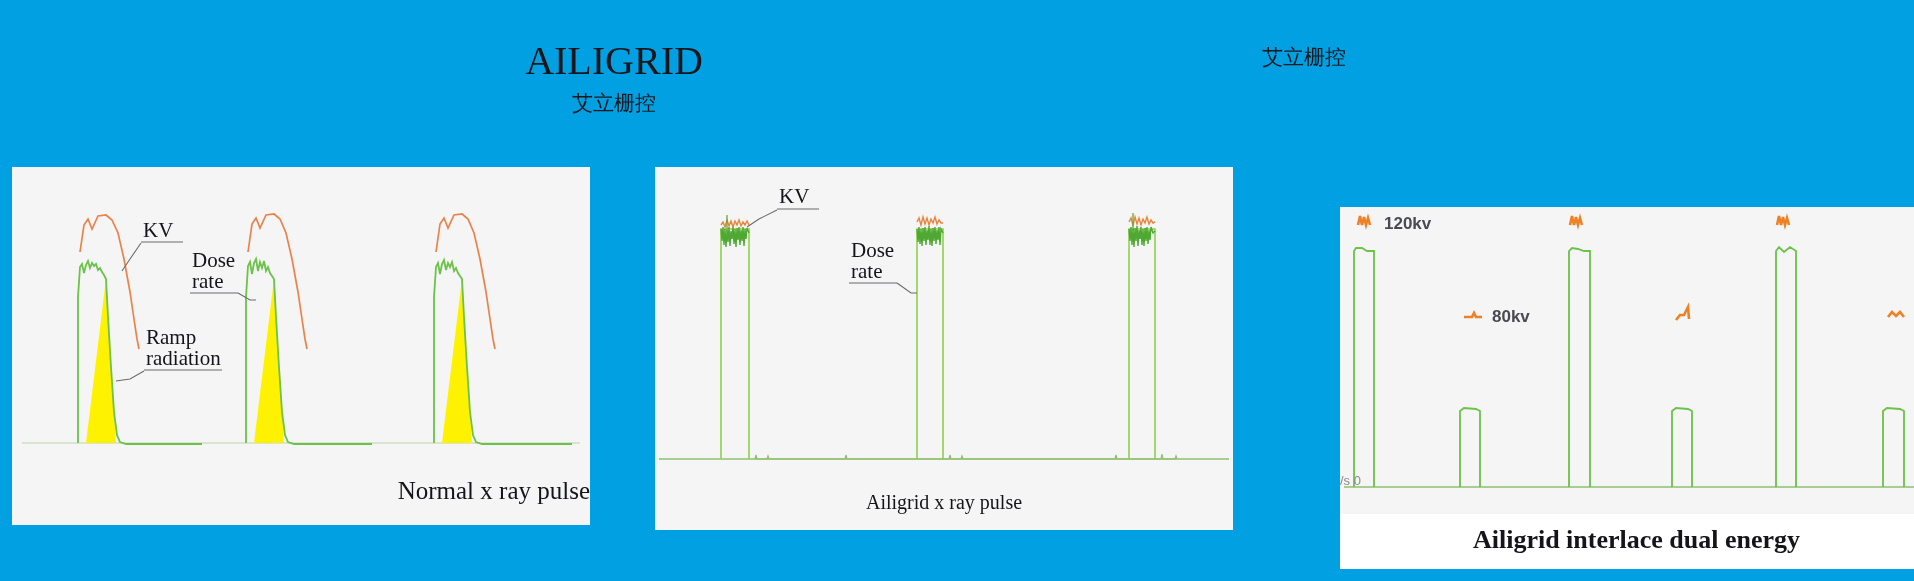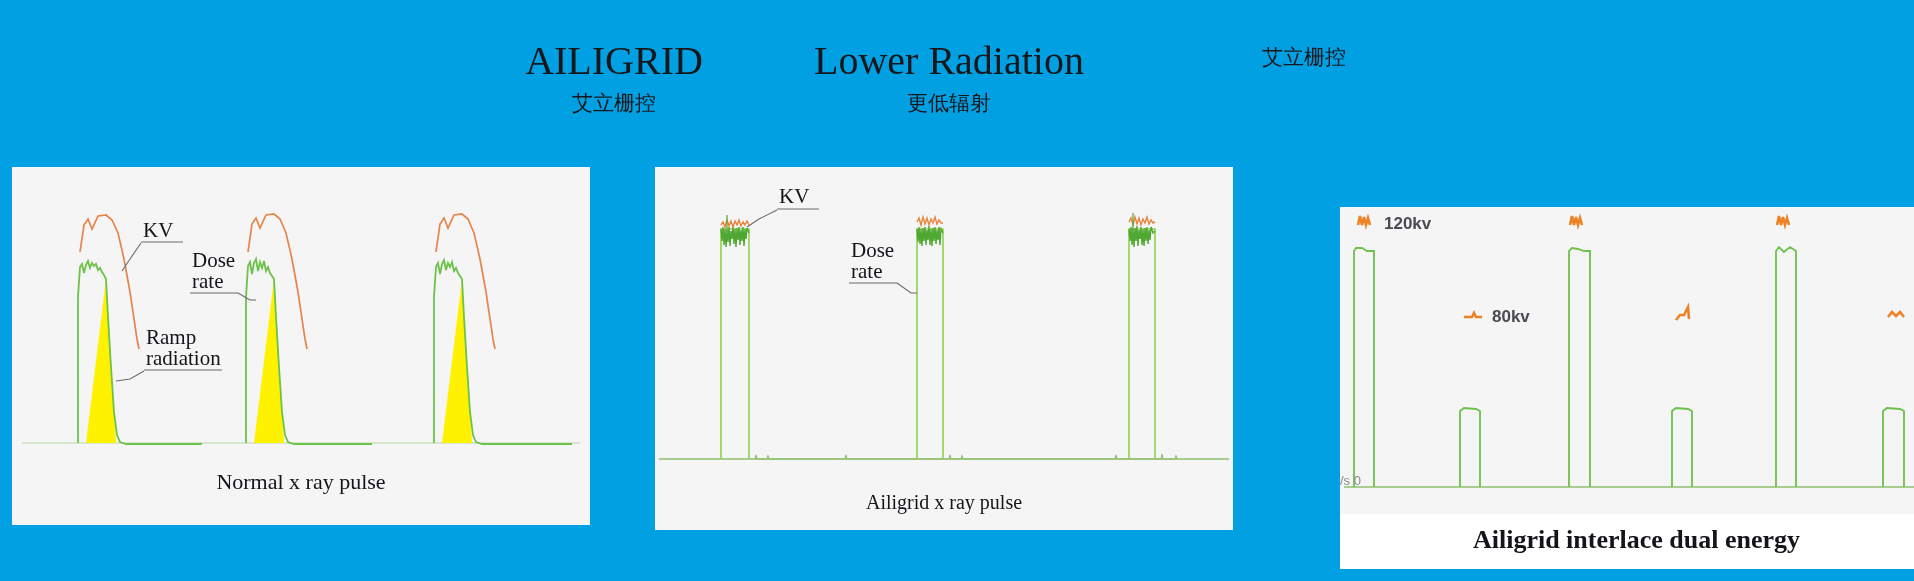--- a/index.html
+++ b/index.html
@@ -71,21 +71,21 @@
 
   .panel-caption {
     position: absolute;
     left: 0;
     width: 100%;
     text-align: center;
     font-family: "Liberation Serif", serif;
     color: #14141a;
     white-space: nowrap;
   }
-  #cap-0 { bottom: 30px; font-size: 22px; }
+  #cap-0 { bottom: 20px; font-size: 25px; text-align: right; }
   #cap-1 { bottom: 16px; font-size: 20px; }
   #cap-2 { bottom: 14px; font-size: 26px; font-weight: bold; }
 
   
   #panel-2 .caption-strip {
     position: absolute;
     left: 0;
     bottom: 0;
     width: 100%;
     height: 55px;
@@ -122,24 +122,20 @@
 </head>
 <body style="background: rgb(0, 160, 227);">
 
 <div id="header">
 
   <div class="headline-group" id="hg-0">
     <div class="headline-en">AILIGRID</div>
     <div class="headline-cn">艾立栅控</div>
   </div>
 
-  <div class="headline-group" id="hg-1">
-    <div class="headline-en">Lower Radiation</div>
-    <div class="headline-cn">更低辐射</div>
-  </div>
 
   <div class="headline-group" id="hg-2">
     <div class="headline-cn">艾立栅控</div>
   </div>
 
 </div>
 
 <div class="panel" id="panel-0">
 
   <svg class="plot" id="plot-0" viewBox="0 0 578 305" preserveAspectRatio="none">

